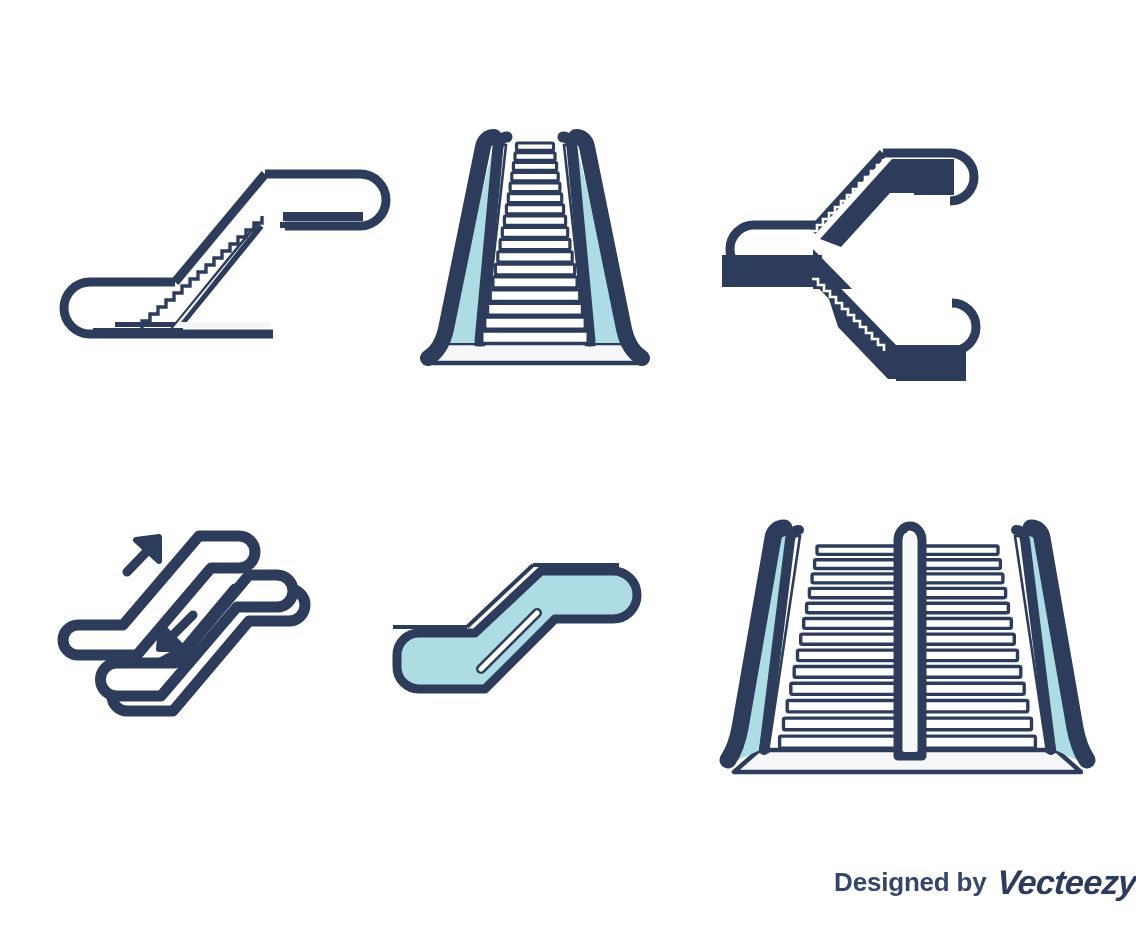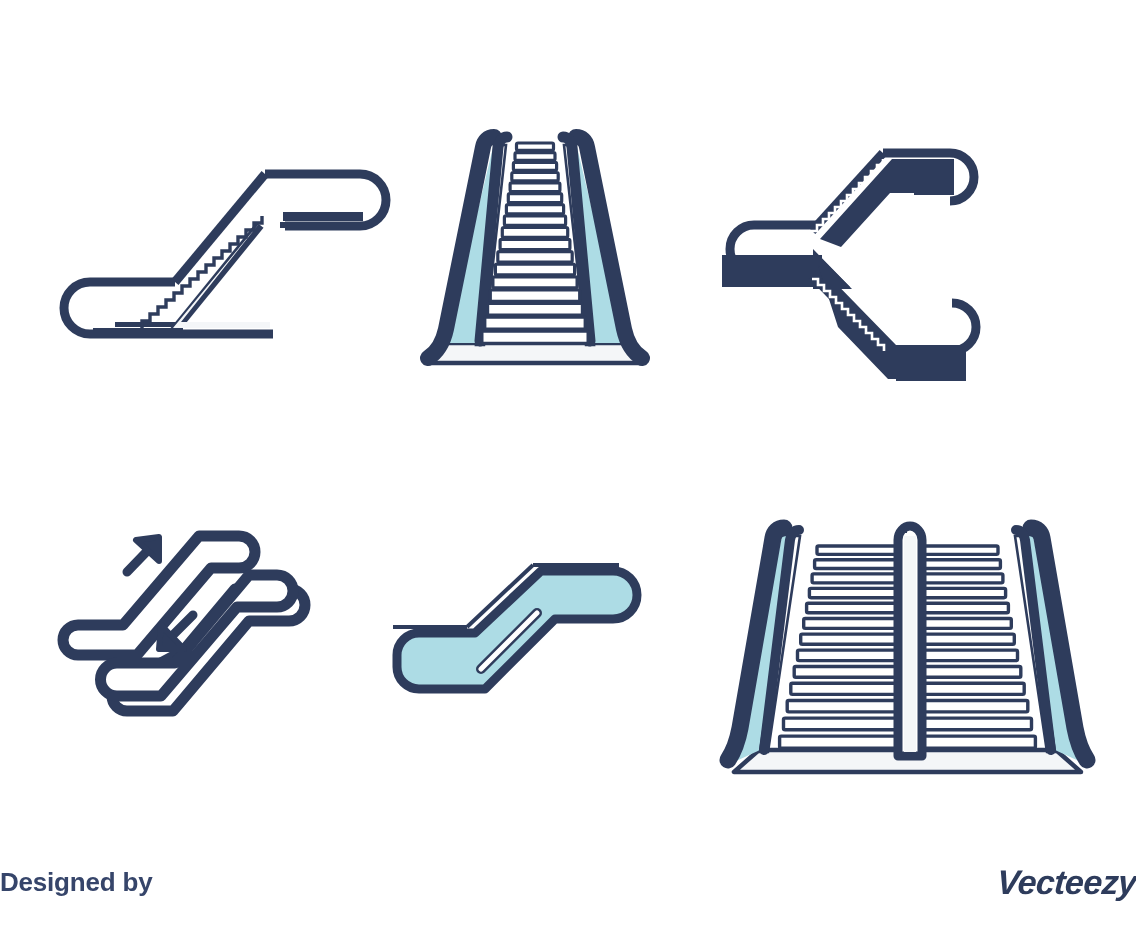--- a/index.html
+++ b/index.html
@@ -16,22 +16,22 @@
   .icon svg{display:block;overflow:visible;}
 
   
   .credit{
     position:absolute;
     left:0;right:0;
     top:862px;
     height:40px;
     display:flex;
     align-items:center;
-    justify-content:space-between;
-    gap:26px;
+    justify-content:flex-end;
+    gap:10px;
     user-select:none;
   }
   .credit .designed{
     font-family:"Liberation Sans", sans-serif;
     font-weight:bold;
     font-size:26px;
     letter-spacing:-0.2px;
     color:#36456a;
     line-height:1;
   }

